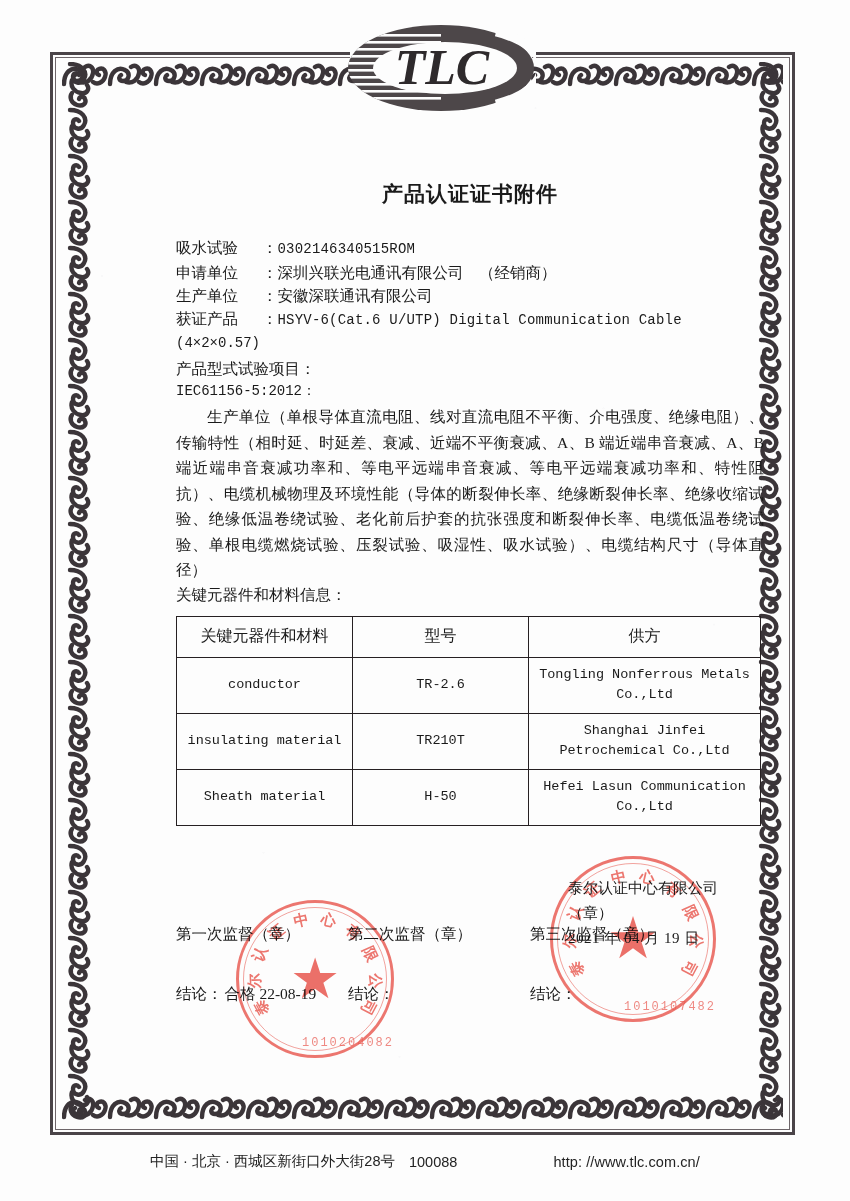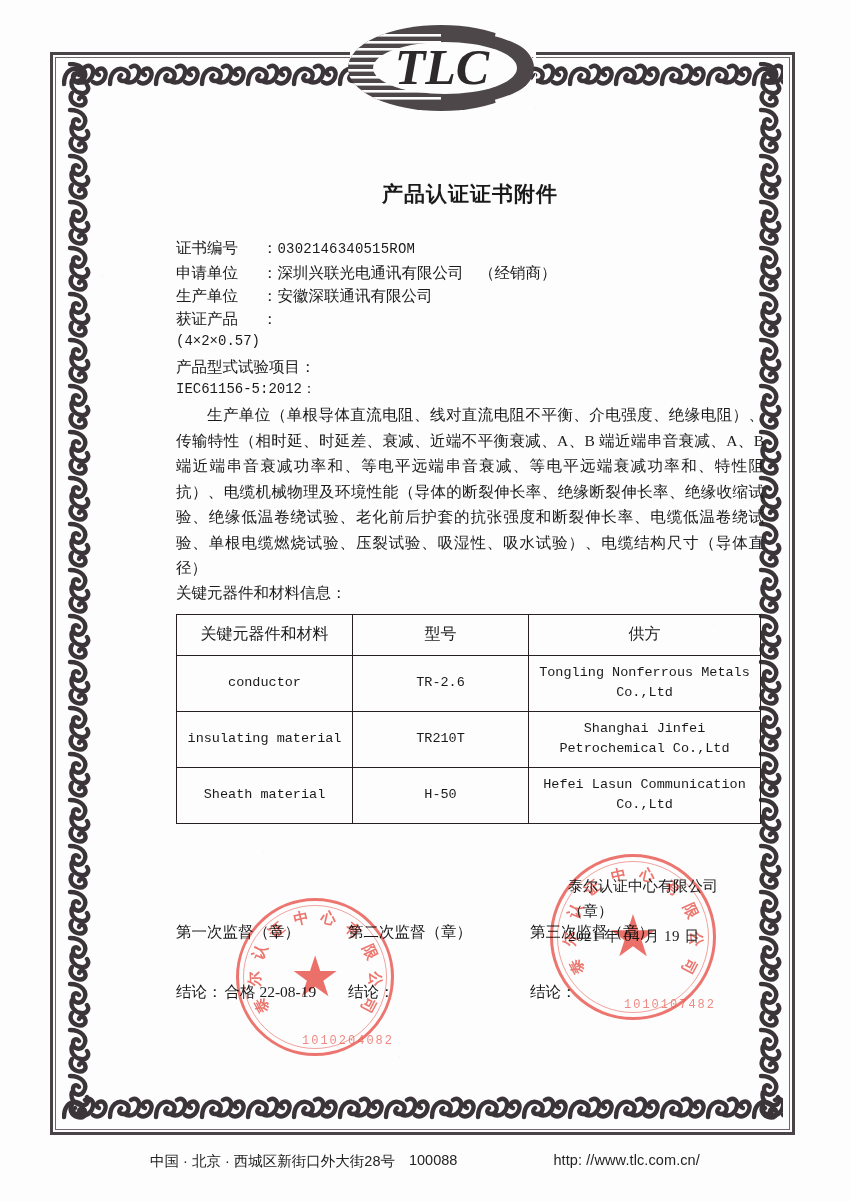--- a/index.html
+++ b/index.html
@@ -273,21 +273,21 @@
 
   
   .footer {
     position: absolute;
     left: 0;
     top: 1152px;
     width: 850px;
     z-index: 12;
     display: flex;
     justify-content: center;
-    align-items: flex-start;
+    align-items: center;
     font-family: "Liberation Sans", "DejaVu Sans", sans-serif;
     font-size: 14.5px;
     color: #232323;
   }
   .footer-addr { margin-right: 14px; }
   .footer-zip  { margin-right: 96px; }
   .footer-url  { letter-spacing: .1px; }
 </style>
 </head>
 <body>
@@ -431,40 +431,41 @@
   </svg>
 </div>
 
 <div class="content">
 
   <h1 class="doc-title">产品认证证书附件</h1>
 
   <div class="info-block">
 
     <div class="info-row">
-      <span class="info-label">证书编号</span>
+      <span class="info-label">吸水试验</span>
       <span class="info-colon">：</span>
       <span class="info-value mono-value">0302146340515ROM</span>
     </div>
 
     <div class="info-row">
       <span class="info-label">申请单位</span>
       <span class="info-colon">：</span>
       <span class="info-value">深圳兴联光电通讯有限公司　（经销商）</span>
     </div>
 
     <div class="info-row">
       <span class="info-label">生产单位</span>
       <span class="info-colon">：</span>
       <span class="info-value">安徽深联通讯有限公司</span>
     </div>
 
     <div class="info-row">
       <span class="info-label">获证产品</span>
       <span class="info-colon">：</span>
+      <span class="info-value mono-value">HSYV-6(Cat.6 U/UTP) Digital Communication Cable</span>
     </div>
 
     <div class="cont-line">(4×2×0.57)</div>
   </div>
 
   <div class="plain-line">产品型式试验项目：</div>
   <div class="std-line">IEC61156-5:2012：</div>
 
   <p class="body-para">生产单位（单根导体直流电阻、线对直流电阻不平衡、介电强度、绝缘电阻）、传输特性（相时延、时延差、衰减、近端不平衡衰减、A、B 端近端串音衰减、A、B 端近端串音衰减功率和、等电平远端串音衰减、等电平远端衰减功率和、特性阻抗）、电缆机械物理及环境性能（导体的断裂伸长率、绝缘断裂伸长率、绝缘收缩试验、绝缘低温卷绕试验、老化前后护套的抗张强度和断裂伸长率、电缆低温卷绕试验、单根电缆燃烧试验、压裂试验、吸湿性、吸水试验）、电缆结构尺寸（导体直径）</p>
 

